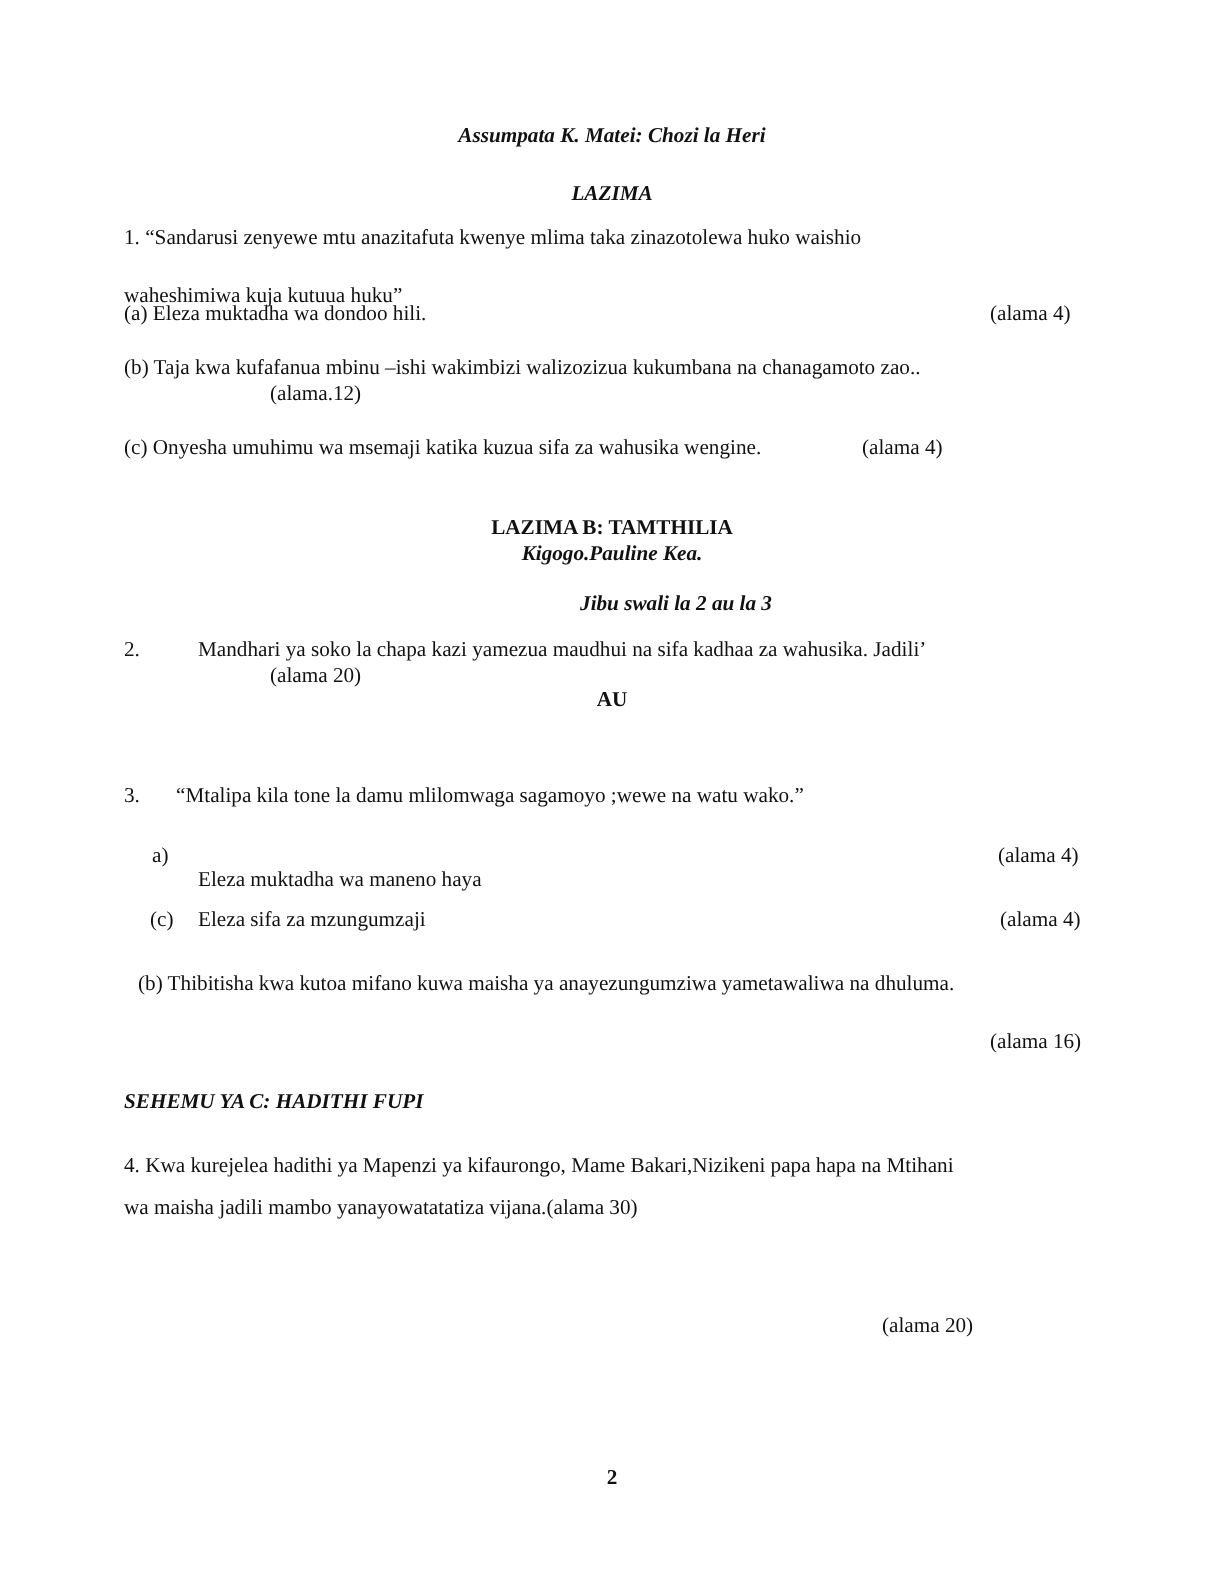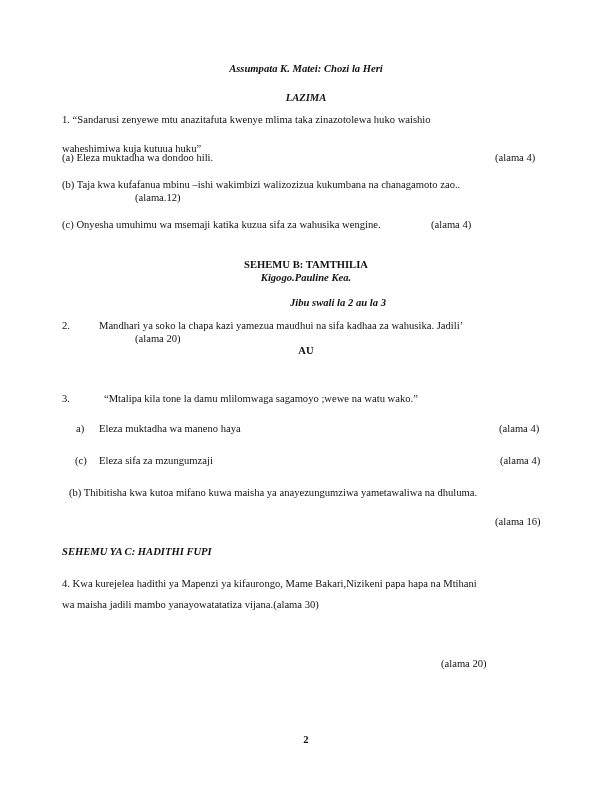--- a/index.html
+++ b/index.html
@@ -40,35 +40,35 @@
 
 <div class="abs" style="left:62px; top:151px;font-family:Liberation Serif, serif;">(a) Eleza muktadha wa dondoo hili.</div>
 <div class="abs" style="left:495px; top:151px;">(alama 4)</div>
 
 <div class="abs" style="left:62px; top:178px;">(b) Taja kwa kufafanua mbinu –ishi wakimbizi walizozizua kukumbana na chanagamoto zao..</div>
 <div class="abs" style="left:135px; top:191px;">(alama.12)</div>
 
 <div class="abs" style="left:62px; top:218px;">(c) Onyesha umuhimu wa msemaji katika kuzua sifa za wahusika wengine.</div>
 <div class="abs" style="left:431px; top:218px;">(alama 4)</div>
 
-<div class="abs center b" style="top:258px;">SEHEMU B: TAMTHILIA</div>
+<div class="abs center b" style="top:258px;">LAZIMA B: TAMTHILIA</div>
 <div class="abs center bi" style="top:271px;">Kigogo.Pauline Kea.</div>
 <div class="abs center bi" style="top:296px;padding-left:32px;">Jibu swali la 2 au la 3</div>
 
 <div class="abs" style="left:62px; top:319px;">2.</div>
 <div class="abs" style="left:99px; top:319px;">Mandhari ya soko la chapa kazi yamezua maudhui  na sifa kadhaa za wahusika. Jadili’</div>
 <div class="abs" style="left:135px; top:332px;">(alama 20)</div>
 
 <div class="abs center b" style="top:344px;">AU</div>
 
 <div class="abs" style="left:62px; top:392px;">3.</div>
-<div class="abs" style="left:88px; top:392px;margin-left:16px;">“Mtalipa kila tone la damu mlilomwaga sagamoyo ;wewe na watu wako.”</div>
+<div class="abs" style="left:88px; top:392px;">“Mtalipa kila tone la damu mlilomwaga sagamoyo ;wewe na watu wako.”</div>
 
 <div class="abs" style="left:76px; top:422px;">a)</div>
-<div class="abs" style="left:99px; top:422px;">Eleza muktadha wa maneno haya</div>
+<div class="abs" style="left:99px; top:434px;">Eleza muktadha wa maneno haya</div>
 <div class="abs" style="left:499px; top:422px;">(alama 4)</div>
 
 <div class="abs" style="left:75px; top:454px;">(c)</div>
 <div class="abs" style="left:99px; top:454px;">Eleza sifa za mzungumzaji</div>
 <div class="abs" style="left:500px; top:454px;">(alama 4)</div>
 
 <div class="abs" style="left:69px; top:486px;">(b) Thibitisha kwa kutoa mifano kuwa maisha ya anayezungumziwa yametawaliwa na dhuluma.</div>
 <div class="abs" style="left:495px; top:515px;">(alama 16)</div>
 
 <div class="abs bi" style="left:62px; top:545px;">SEHEMU YA C:  HADITHI FUPI</div>

